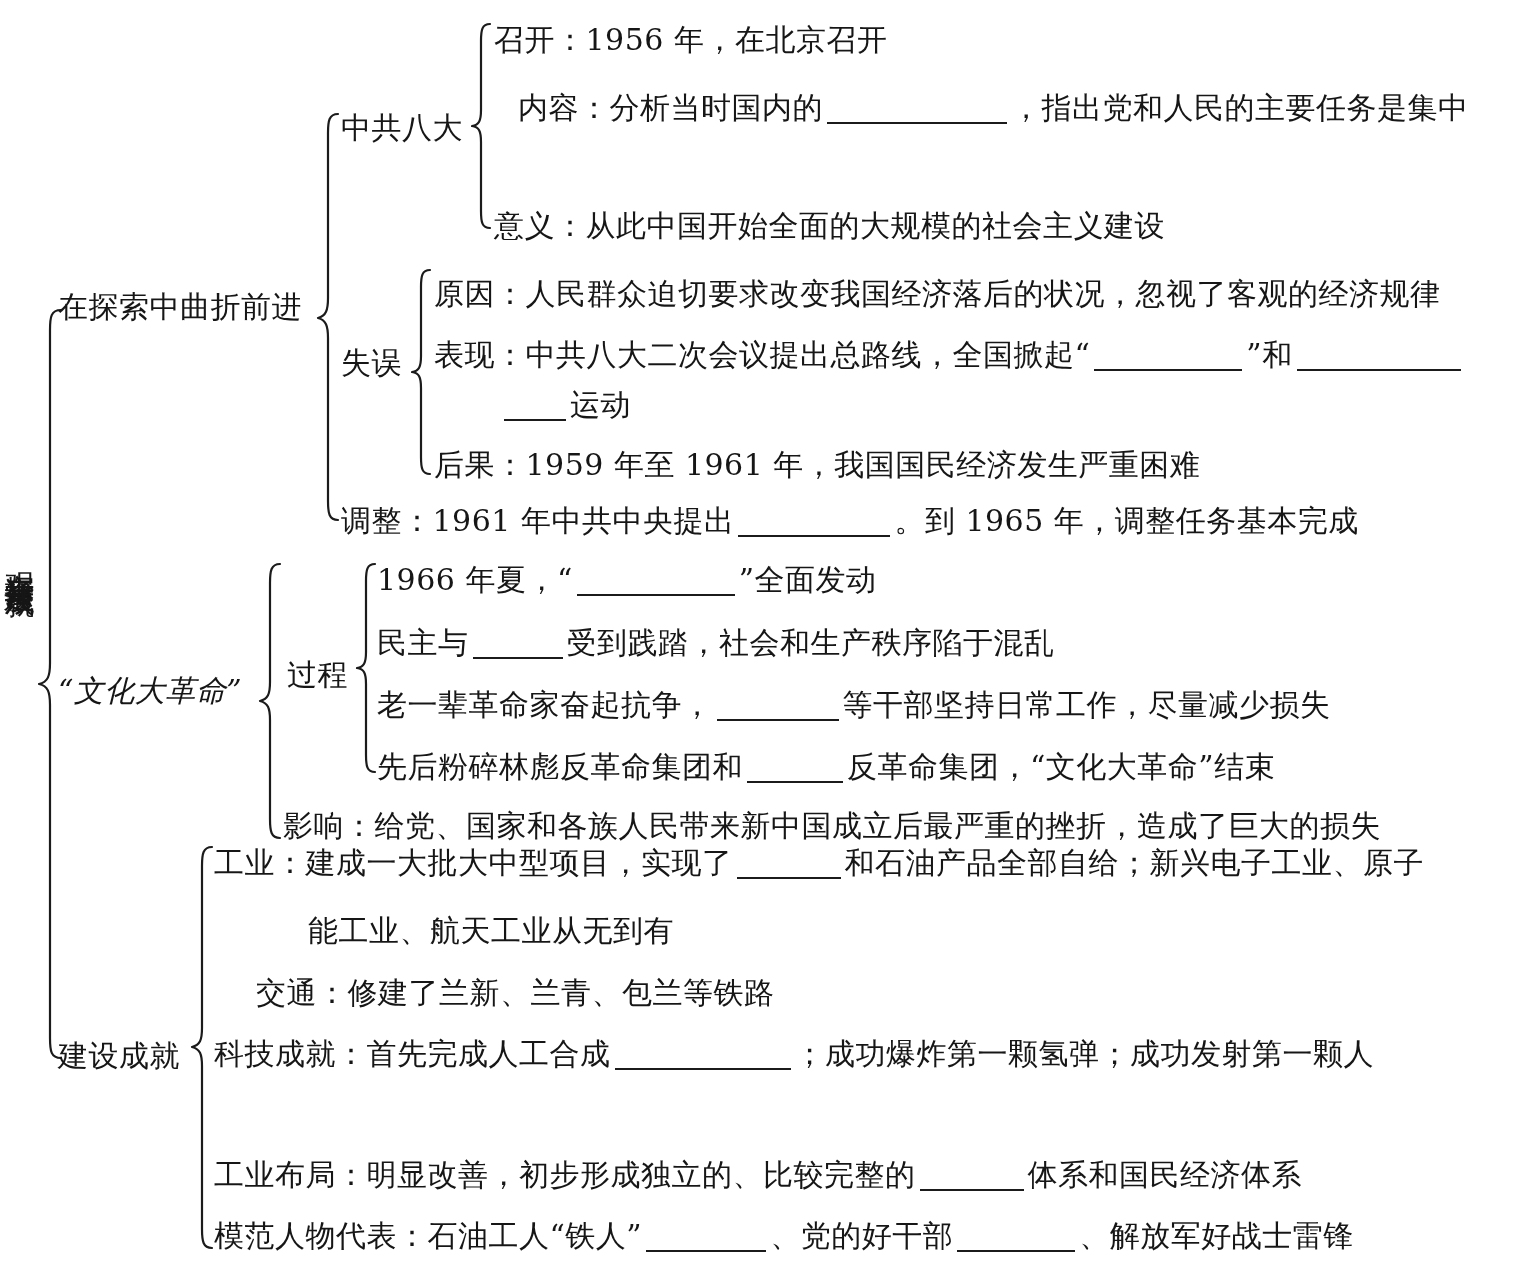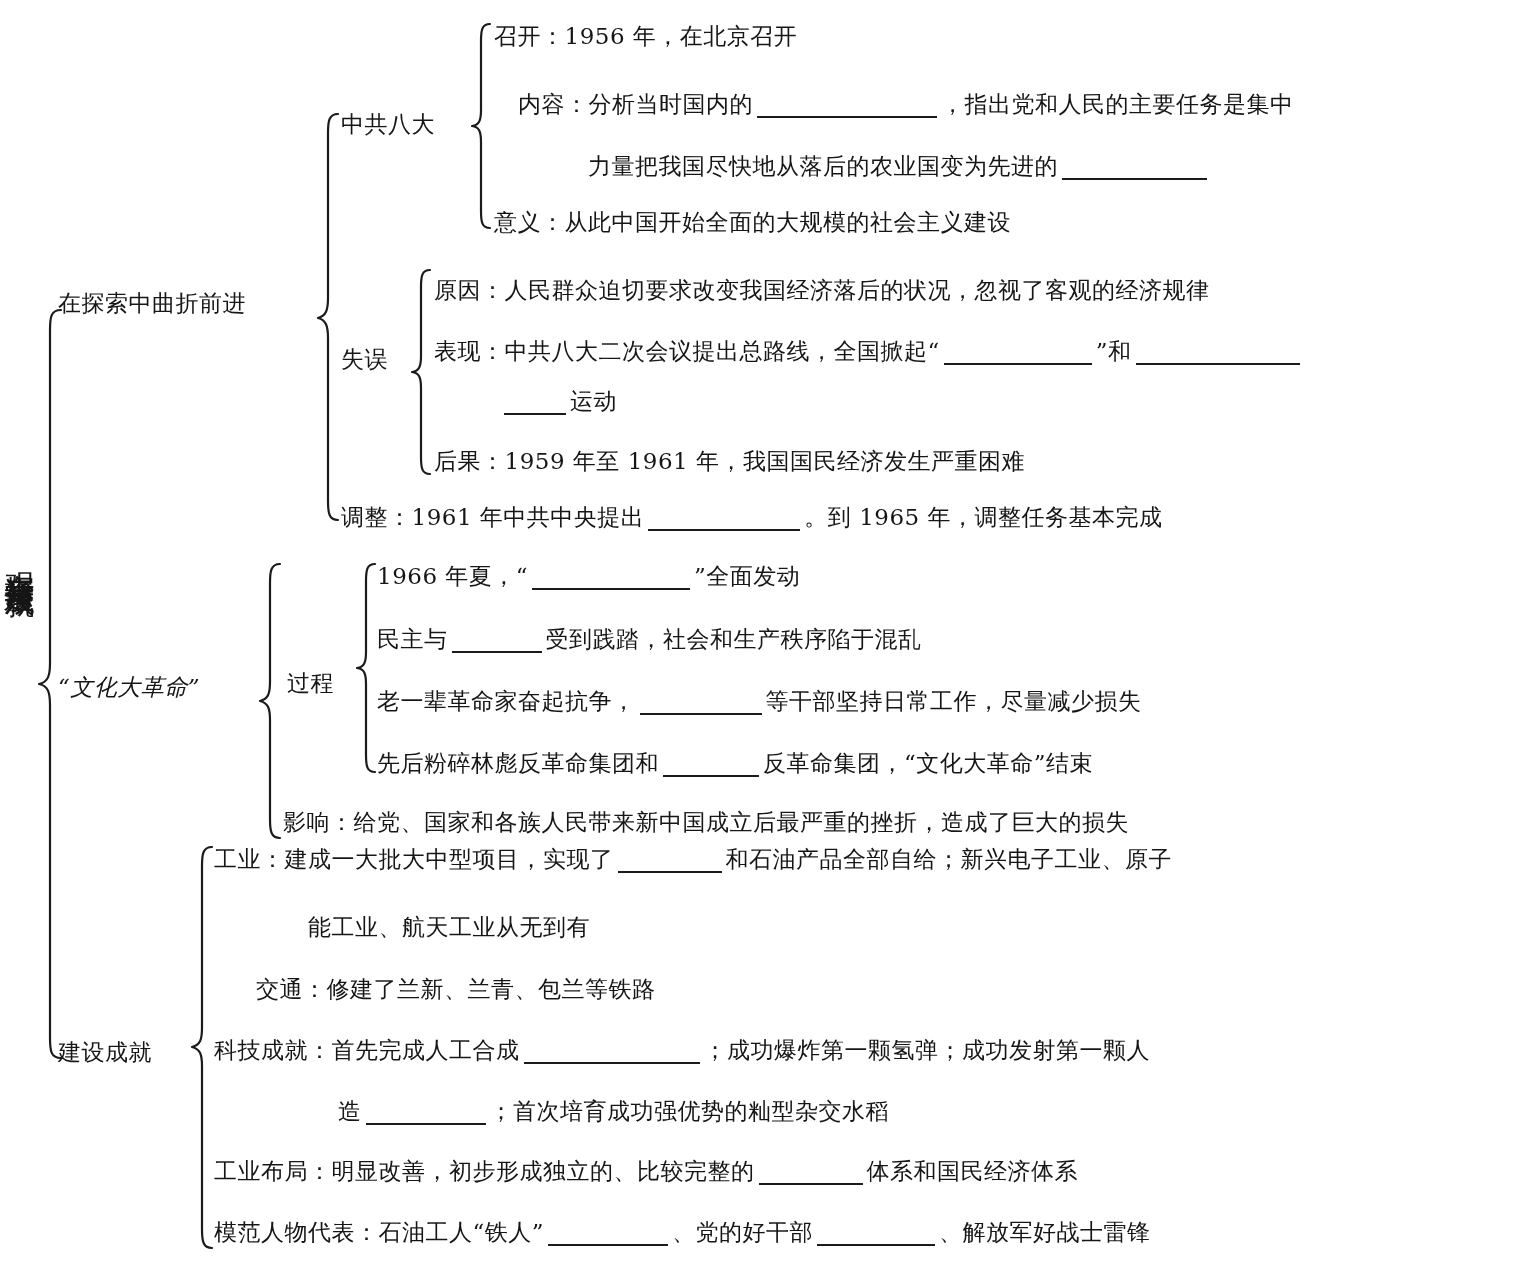--- a/index.html
+++ b/index.html
@@ -18,21 +18,21 @@
   #stage {
     position: relative;
     width: 1534px;
     height: 1263px;
   }
   
   .t {
     position: absolute;
     white-space: nowrap;
     font-family: "DejaVu Serif", "Liberation Serif", serif;
-    font-size: 23px;
+    font-size: 30px;
     line-height: 1;
     letter-spacing: 0.5px;
     color: #161616;
   }
   
   .vertical {
     position: absolute;
     writing-mode: vertical-rl;
     text-orientation: upright;
     white-space: nowrap;
@@ -94,23 +94,20 @@
   </div>
 
   <div class="t" style="left:494px; top:25px;">
     <span class="seg">召开：</span><span class="seg">1956 年，在北京召开</span>
   </div>
 
   <div class="t" style="left:494px; top:93px;margin-left:24px;">
     <span class="seg">内容：</span><span class="seg">分析当时国内的</span><span class="blank" style="width:180px;"></span><span class="seg">，指出党和人民的主要任务是集中</span>
   </div>
 
-  <div class="t" style="left:588px; top:155px;">
-    <span class="seg">力量把我国尽快地从落后的农业国变为先进的</span><span class="blank" style="width:145px;"></span>
-  </div>
 
   <div class="t" style="left:494px; top:211px;">
     <span class="seg">意义：</span><span class="seg">从此中国开始全面的大规模的社会主义建设</span>
   </div>
 
   <div class="t" style="left:341px; top:348px;">失误</div>
 
   <div class="brace" style="left:410px; top:268px;">
     <svg width="22" height="208" viewBox="0 0 22 208" preserveAspectRatio="none">
       <path d="M20,2 C12,2 11,8 11,19 L11,88 C11,99 9,103 2,104 C9,105 11,109 11,120 L11,189 C11,200 12,206 20,206"></path>
@@ -138,21 +135,21 @@
   </div>
 
   <div class="t" style="left:58px; top:676px;font-style:italic;">“文化大革命”</div>
 
   <div class="brace" style="left:258px; top:562px;">
     <svg width="24" height="278" viewBox="0 0 24 278" preserveAspectRatio="none">
       <path d="M22,2 C13,2 12,9 12,21 L12,120 C12,132 10,137 2,139 C10,141 12,146 12,158 L12,257 C12,269 13,276 22,276"></path>
     </svg>
   </div>
 
-  <div class="t" style="left:287px; top:660px;margin-top:12px;">过程</div>
+  <div class="t" style="left:287px; top:660px;">过程</div>
 
   <div class="brace" style="left:355px; top:562px;">
     <svg width="22" height="212" viewBox="0 0 22 212" preserveAspectRatio="none">
       <path d="M20,2 C12,2 11,8 11,19 L11,90 C11,101 9,105 2,106 C9,107 11,111 11,122 L11,193 C11,204 12,210 20,210"></path>
     </svg>
   </div>
 
   <div class="t" style="left:377px; top:565px;">
     <span class="seg">1966 年夏，“</span><span class="blank" style="width:158px;"></span><span class="seg">”全面发动</span>
   </div>
@@ -190,23 +187,20 @@
   </div>
 
   <div class="t" style="left:214px; top:978px;margin-left:42px;">
     <span class="seg">交通：</span><span class="seg">修建了兰新、兰青、包兰等铁路</span>
   </div>
 
   <div class="t" style="left:214px; top:1039px;">
     <span class="seg">科技成就：</span><span class="seg">首先完成人工合成</span><span class="blank" style="width:176px;"></span><span class="seg">；成功爆炸第一颗氢弹；成功发射第一颗人</span>
   </div>
 
-  <div class="t" style="left:338px; top:1100px;">
-    <span class="seg">造</span><span class="blank" style="width:120px;"></span><span class="seg">；首次培育成功强优势的籼型杂交水稻</span>
-  </div>
 
   <div class="t" style="left:214px; top:1160px;">
     <span class="seg">工业布局：</span><span class="seg">明显改善，初步形成独立的、比较完整的</span><span class="blank" style="width:104px;"></span><span class="seg">体系和国民经济体系</span>
   </div>
 
   <div class="t" style="left:214px; top:1221px;">
     <span class="seg">模范人物代表：</span><span class="seg">石油工人“铁人”</span><span class="blank" style="width:120px;"></span><span class="seg">、党的好干部</span><span class="blank" style="width:118px;"></span><span class="seg">、解放军好战士雷锋</span>
   </div>
 
 </div>

